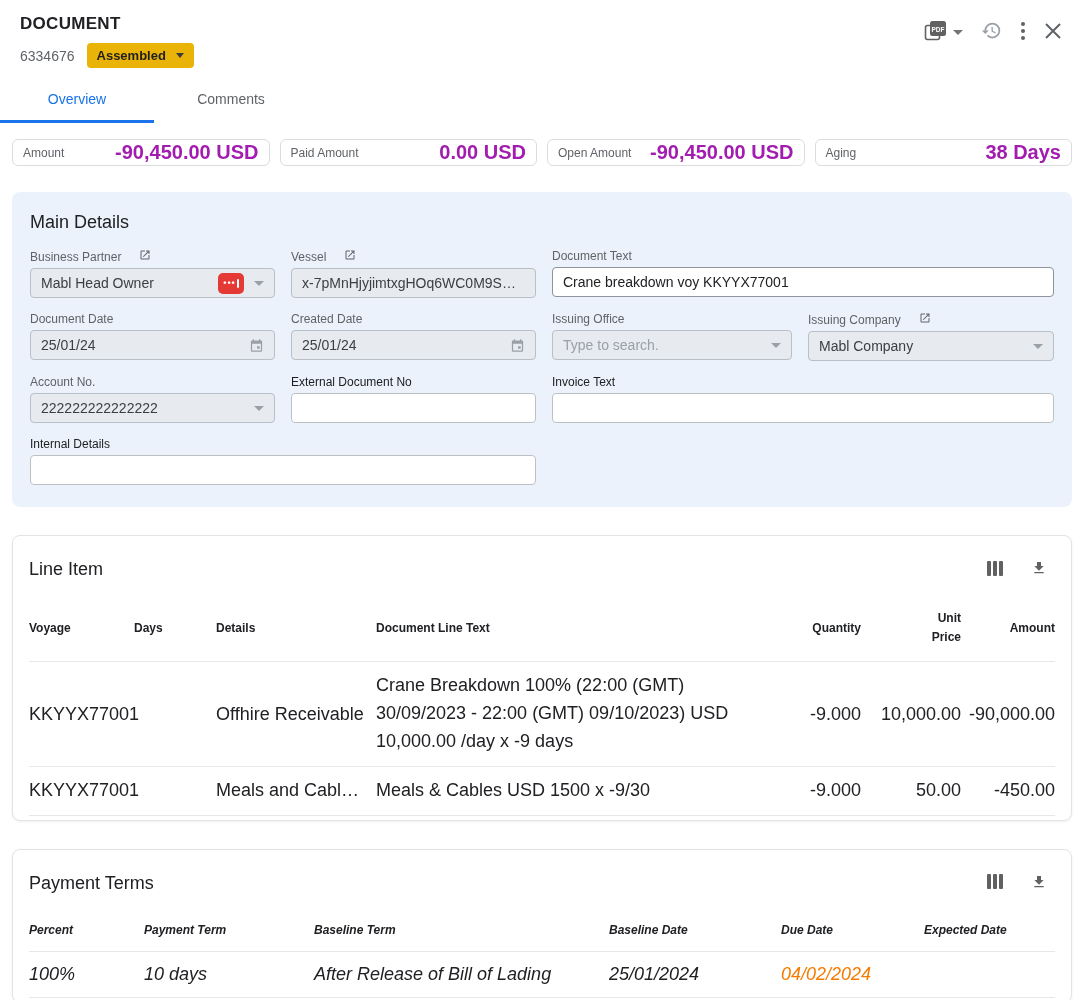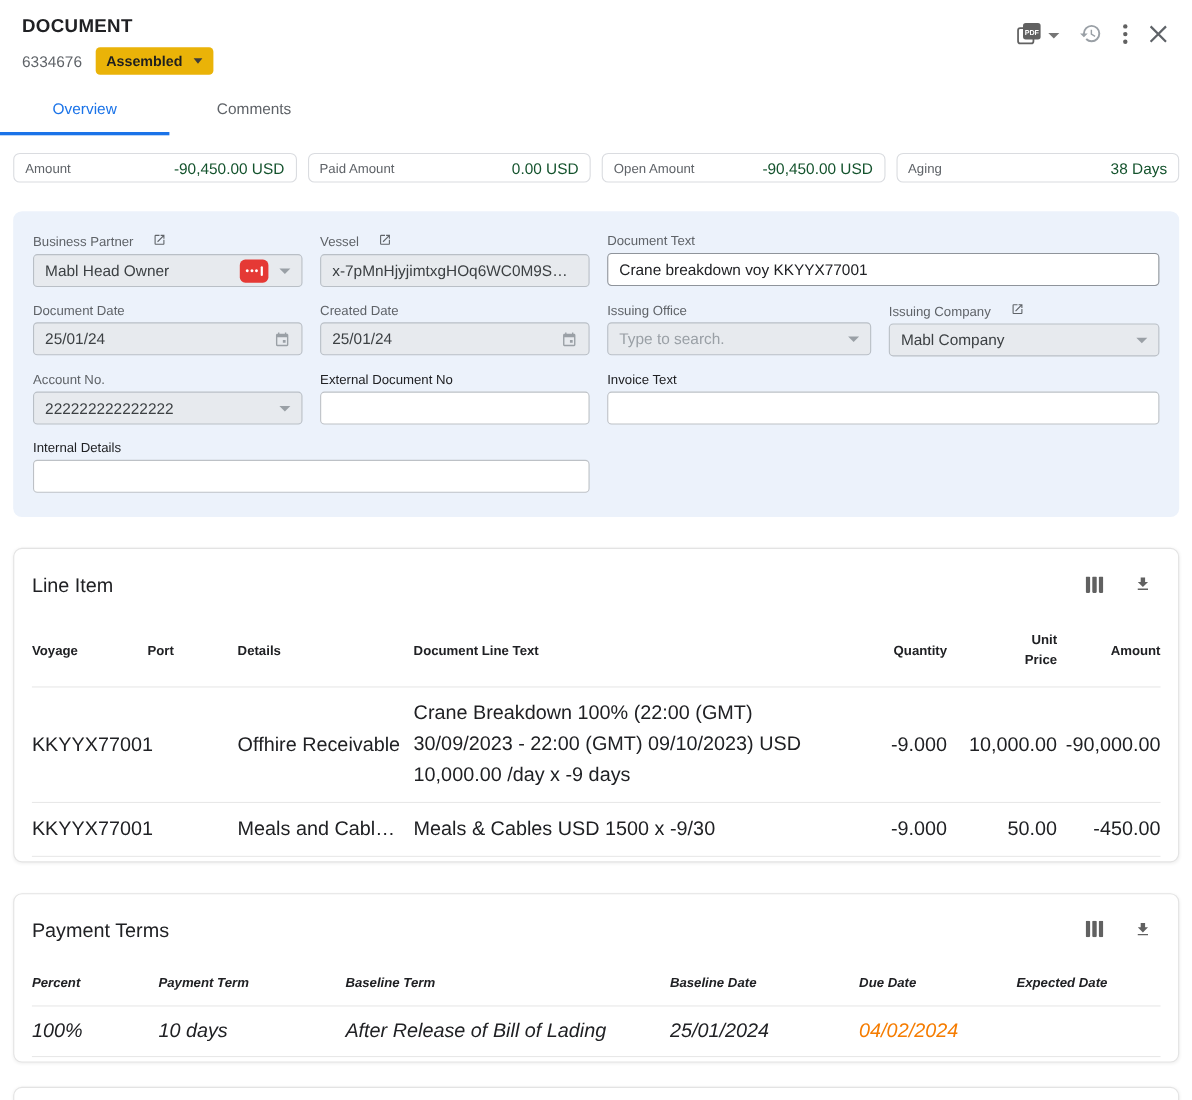--- a/index.html
+++ b/index.html
@@ -23,21 +23,21 @@
   .tab { width:154px; text-align:center; padding:11px 0 13px; font-size:14px; font-weight:500;
     color:#5f6368; background:none; border:none; border-bottom:3px solid transparent; cursor:pointer;
     font-family:"Liberation Sans", sans-serif; }
   .tab.active { color:#1a73e8; border-bottom-color:#1a73e8; }
 
   
   .stat-row { display:flex; gap:10px; margin:16px 12px 0; }
   .stat-card { flex:1; display:flex; justify-content:space-between; align-items:center;
     border:1px solid #dadce0; border-radius:6px; padding:0 10px; height:27px; }
   .stat-label { font-size:12px; color:#5f6368; }
-  .stat-value { font-size:14px; font-weight:400; color:#14532d; }
+  .stat-value { font-size:20px; font-weight:700; color:#a21caf; }
 
   
   .panel { margin:26px 12px 0; background:#ECF2FB; border-radius:8px; padding:20px 18px 22px; }
   .panel-title { font-size:18px; font-weight:500; margin-bottom:16px; }
   .field-row { display:flex; gap:16px; margin-top:14px; }
   .field { display:flex; flex-direction:column; }
   .w245 { width:245px; } .w240 { width:240px; } .wflex { flex:1; } .w506 { width:506px; }
   .f-label { font-size:12px; color:#5f6368; margin-bottom:4px; display:flex; align-items:center; gap:18px; }
   .f-box { height:30px; border-radius:4px; display:flex; align-items:center; padding:0 10px; font-size:14px; }
   .f-disabled { background:#E7EAEE; border:1px solid #b9bfc6; color:#3c4043; }
@@ -140,20 +140,21 @@
     <span class="stat-label">Open Amount</span>
     <span class="stat-value">-90,450.00 USD</span>
   </div>
   <div class="stat-card">
     <span class="stat-label">Aging</span>
     <span class="stat-value">38 Days</span>
   </div>
 </div>
 
 <div class="panel">
+  <div class="panel-title">Main Details</div>
 
   <div class="field-row" style="margin-top:0;">
     <div class="field w245">
       <span class="f-label">
         <span>Business Partner</span>
         <span>
           <svg width="12" height="12" viewBox="0 0 24 24" fill="#5f6368">
               <path d="M19 19H5V5h7V3H5a2 2 0 0 0-2 2v14a2 2 0 0 0 2 2h14c1.1 0 2-.9 2-2v-7h-2v7zM14 3v2h3.59l-9.83 9.83 1.41 1.41L19 6.41V10h2V3h-7z"></path>
             </svg>
         </span>
@@ -299,21 +300,21 @@
         <span>
           <svg width="16" height="16" viewBox="0 0 24 24" fill="#616161">
               <path d="M19 9h-4V3H9v6H5l7 7 7-7zM5 18v2h14v-2H5z"></path>
             </svg>
         </span>
       </button>
     </span>
   </div>
   <div class="grid-head li-grid">
     <span>Voyage</span>
-    <span>Port</span>
+    <span>Days</span>
     <span>Details</span>
     <span>Document Line Text</span>
     <span class="ta-r">Quantity</span>
     <span class="th-narrow">Unit Price</span>
     <span class="ta-r">Amount</span>
   </div>
   <div class="grid-row li-grid">
     <span>KKYYX77001</span>
     <span></span>
     <span>Offhire Receivable</span>

